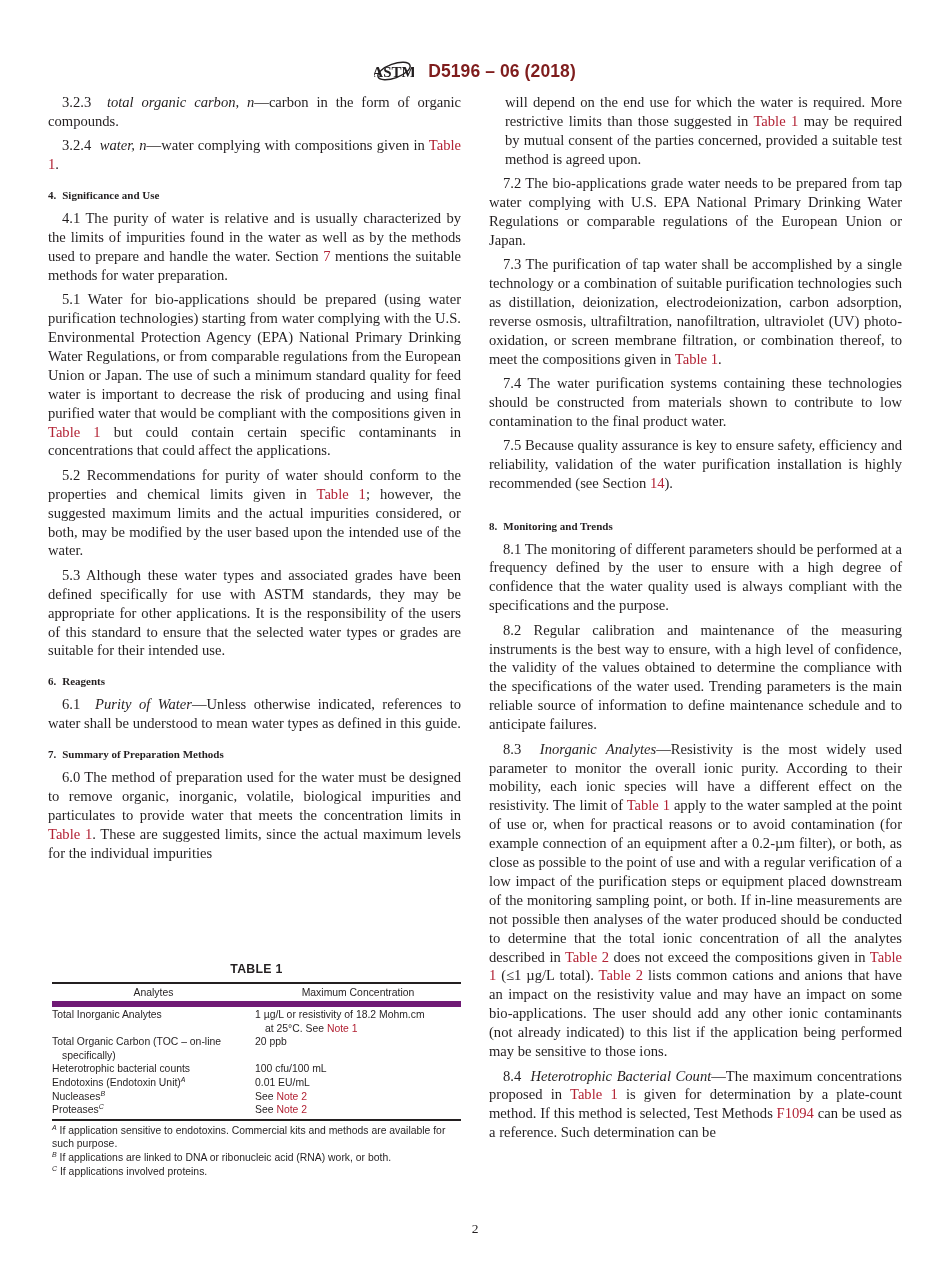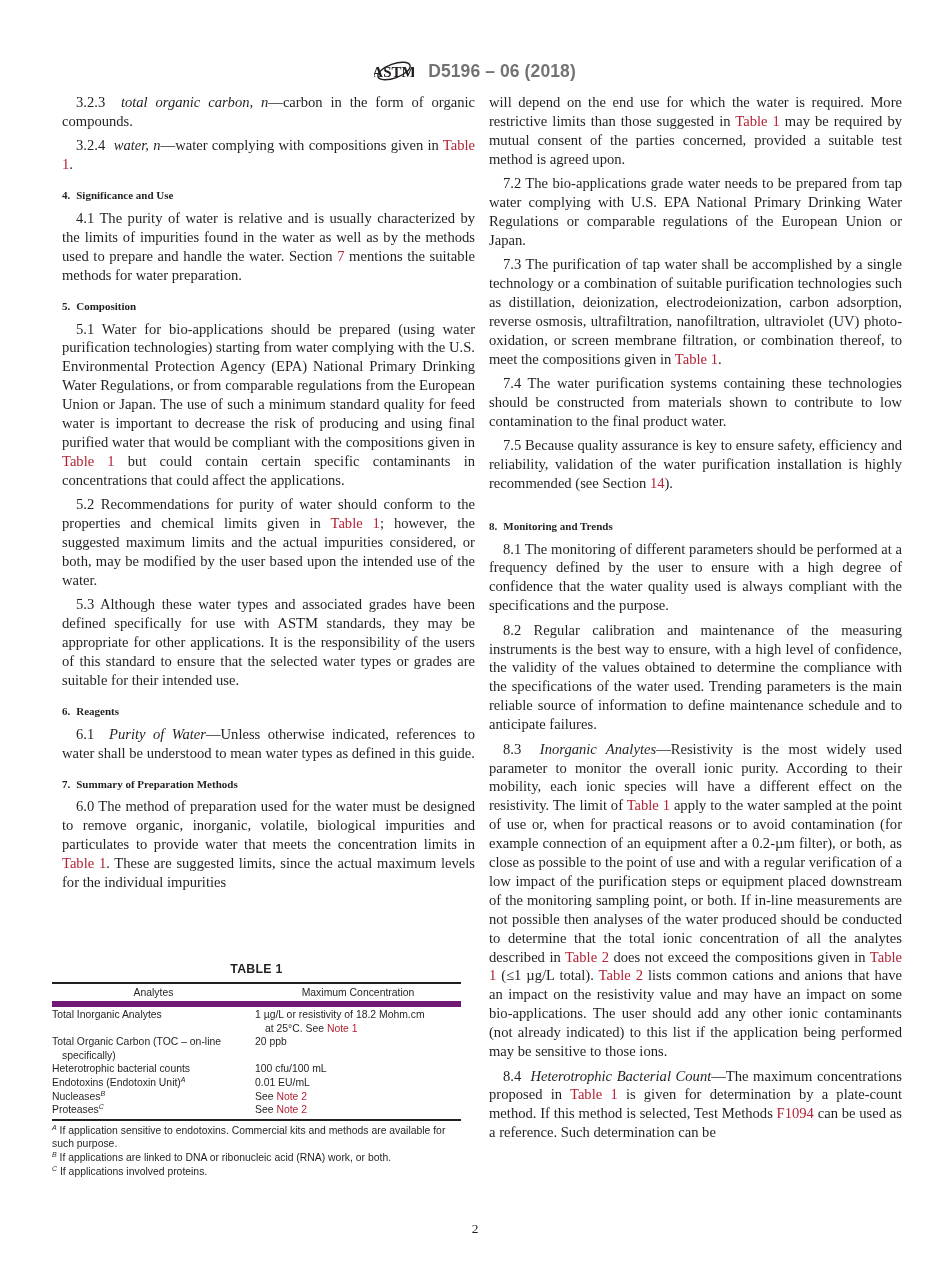--- a/index.html
+++ b/index.html
@@ -2,26 +2,26 @@
 <html><head>
 <meta charset="utf-8">
 <style>
   html, body { margin: 0; padding: 0; background: #ffffff; }
   body { width: 950px; height: 1272px; position: relative; overflow: hidden; color: #231f20;
          font-family: "Liberation Serif", "DejaVu Serif", serif; }
   .header { position: absolute; top: 54px; left: 0; width: 950px; height: 34px;
             display: flex; justify-content: center; align-items: center; gap: 14px; }
   .logo { width: 40px; height: 32px; }
   .doc-id { font-family: "Liberation Sans", "DejaVu Sans", sans-serif; font-weight: bold;
-            font-size: 17.5px; letter-spacing: 0.1px; color: #737373; }
+            font-size: 17.5px; letter-spacing: 0.1px; color: #7f1d1d; }
   .col { position: absolute; top: 93px; width: 413px; font-size: 14.6px; line-height: 18.9px; }
-  .col.left { left: 62px; }
+  .col.left { left: 48px; }
   .col.right { left: 489px; }
   p { margin: 0 0 5.5px 0; text-align: justify; text-indent: 14px; hyphens: none; }
-  p.noindent { text-indent: 0; }
+  p.noindent { text-indent: 0; margin-left: 16px; }
   h2 { font-size: 11px; font-weight: bold; margin: 12px 0 4px 0; line-height: 18.9px; }
   h2 .num { margin-right: 6px; }
   .link { color: #b22234; }
   em { font-style: italic; }
   .spacer-sm { height: 6px; }
 
   .table-block { position: absolute; left: 52px; top: 962px; width: 409px;
                  font-family: "Liberation Sans", "DejaVu Sans", sans-serif; font-size: 10.4px; color: #231f20; }
   .table-title { text-align: center; font-weight: bold; font-size: 12.3px; margin-bottom: 6px; letter-spacing: 0.3px; }
   table { width: 100%; border-collapse: collapse; }
@@ -49,21 +49,20 @@
   <span class="doc-id">D5196 – 06 (2018)</span>
 </div>
 
 <div class="col left">
   <p><span>3.2.3</span>&nbsp; <em>total organic carbon, n</em><span>—carbon in the form of organic compounds.</span></p>
   <p><span>3.2.4</span>&nbsp; <em>water, n</em><span>—water complying with compositions given in </span><span class="link">Table 1</span><span>.</span></p>
 
   <h2><span class="num">4.</span><span>Significance and Use</span></h2>
   <p><span>4.1 The purity of water is relative and is usually characterized by the limits of impurities found in the water as well as by the methods used to prepare and handle the water. Section </span><span class="link">7</span><span> mentions the suitable methods for water preparation.</span></p>
 
-  <h2><span class="num">5.</span><span>Composition</span></h2>
   <p><span>5.1 Water for bio-applications should be prepared (using water purification technologies) starting from water complying with the U.S. Environmental Protection Agency (EPA) National Primary Drinking Water Regulations, or from comparable regulations from the European Union or Japan. The use of such a minimum standard quality for feed water is important to decrease the risk of producing and using final purified water that would be compliant with the compositions given in </span><span class="link">Table 1</span><span> but could contain certain specific contaminants in concentrations that could affect the applications.</span></p>
   <p><span>5.2 Recommendations for purity of water should conform to the properties and chemical limits given in </span><span class="link">Table 1</span><span>; however, the suggested maximum limits and the actual impurities considered, or both, may be modified by the user based upon the intended use of the water.</span></p>
   <p>5.3 Although these water types and associated grades have been defined specifically for use with ASTM standards, they may be appropriate for other applications. It is the responsibility of the users of this standard to ensure that the selected water types or grades are suitable for their intended use.</p>
 
   <h2><span class="num">6.</span><span>Reagents</span></h2>
   <p><span>6.1</span>&nbsp; <em>Purity of Water</em><span>—Unless otherwise indicated, references to water shall be understood to mean water types as defined in this guide.</span></p>
 
   <h2><span class="num">7.</span><span>Summary of Preparation Methods</span></h2>
   <p><span>6.0 The method of preparation used for the water must be designed to remove organic, inorganic, volatile, biological impurities and particulates to provide water that meets the concentration limits in </span><span class="link">Table 1</span><span>. These are suggested limits, since the actual maximum levels for the individual impurities</span></p>
 </div>

